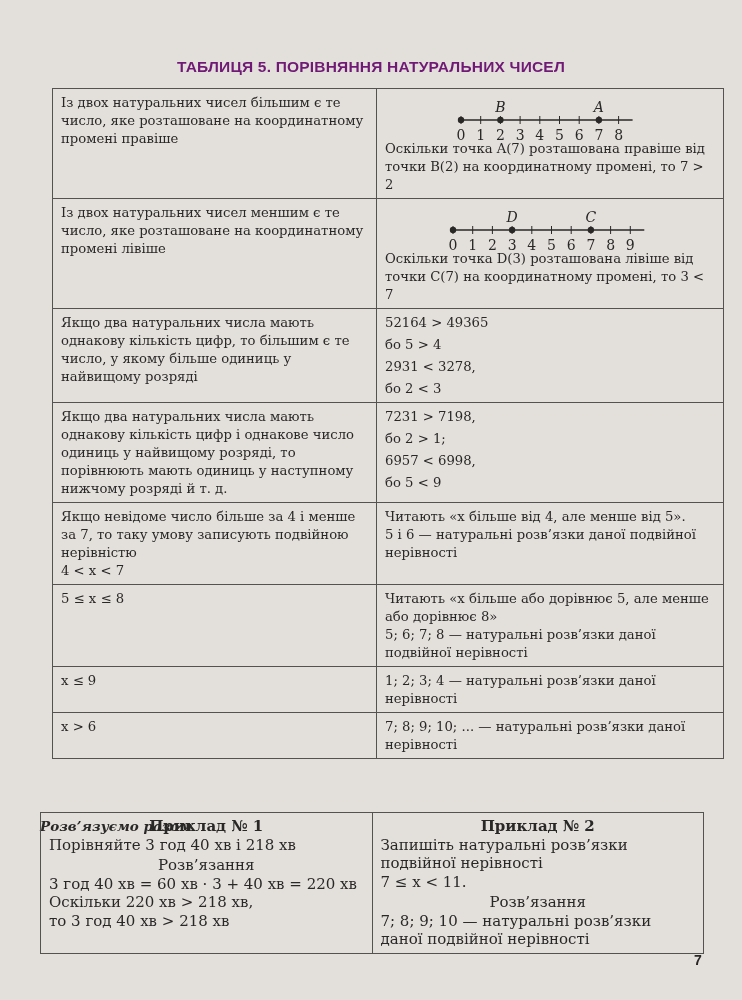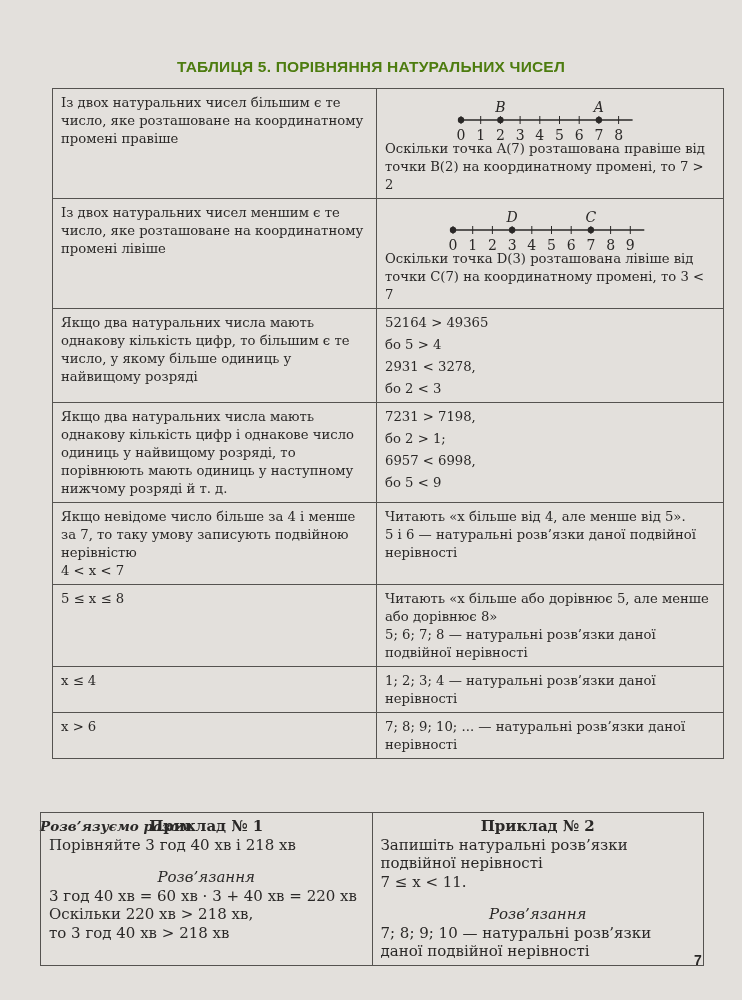--- a/index.html
+++ b/index.html
@@ -6,21 +6,21 @@
   body {
     width: 742px; height: 1000px; overflow: hidden;
     background: #e3e0dc;
     font-family: "DejaVu Serif", serif;
     color: #2a2827;
     position: relative;
   }
   .page-title {
     position: absolute; left: 0; top: 58px; width: 742px; text-align: center;
     font-family: "Liberation Sans", sans-serif; font-weight: bold;
-    font-size: 15.5px; letter-spacing: 0.2px; color: #4d7c0f;
+    font-size: 15.5px; letter-spacing: 0.2px; color: #701a75;
   }
   table.main {
     position: absolute; left: 52px; top: 88px; width: 664px;
     border-collapse: collapse; table-layout: fixed;
   }
   table.main td {
     border: 1.4px solid #555350;
     vertical-align: top;
     font-size: 13.2px; line-height: 18px;
     padding: 5px 8px 4px 8px;
@@ -38,21 +38,21 @@
   }
   table.examples {
     position: absolute; left: 40px; top: 812px; width: 664px;
     border-collapse: collapse; table-layout: fixed;
   }
   table.examples td {
     border: 1.4px solid #555350; vertical-align: top;
     font-size: 15px; line-height: 18.5px; padding: 4px 8px 4px 8px;
   }
   .ex-title { display: block; text-align: center; font-weight: bold; }
-  .ex-sol { display: block; text-align: center; font-style: italic; margin-top: 14px; }
+  .ex-sol { display: block; text-align: center; margin-top: 2px; }
   .page-number {
     position: absolute; left: 694px; top: 952px;
     font-family: "Liberation Sans", sans-serif; font-weight: bold; font-size: 14px;
   }
 </style>
 </head>
 <body>
 
 <div class="page-title">ТАБЛИЦЯ 5. ПОРІВНЯННЯ НАТУРАЛЬНИХ ЧИСЕЛ</div>
 
@@ -174,21 +174,21 @@
     <td class="left">
           <span class="row-title">5 ≤ x ≤ 8</span>
         </td>
     <td class="right">
       <span class="line">Читають «x більше або дорівнює 5, але менше або дорівнює 8»</span>
       <span class="line">5; 6; 7; 8 — натуральні розв’язки даної подвійної нерівності</span>
     </td>
   </tr>
   <tr>
     <td class="left">
-          <span class="row-title">x ≤ 4</span>
+          <span class="row-title">x ≤ 9</span>
         </td>
     <td class="right">
       <span class="line">1; 2; 3; 4 — натуральні розв’язки даної нерівності</span>
     </td>
   </tr>
   <tr>
     <td class="left">
           <span class="row-title">x &gt; 6</span>
         </td>
     <td class="right">

